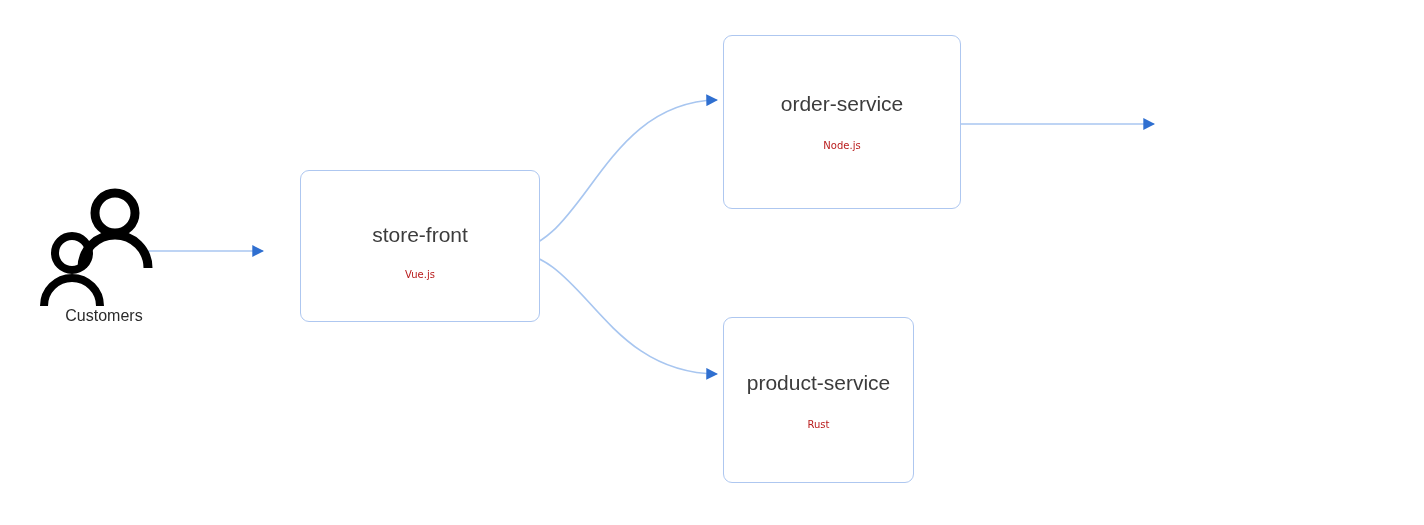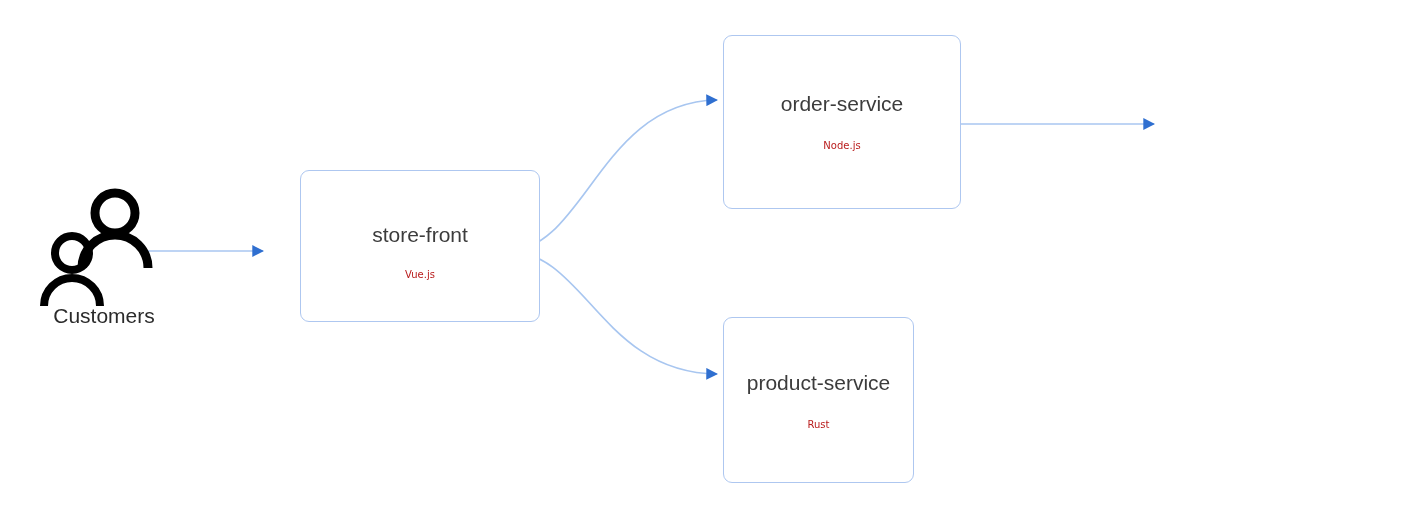--- a/index.html
+++ b/index.html
@@ -116,21 +116,21 @@
     width: 140px;
     height: 145px;
   }
   #customers-label {
     position: absolute;
     left: 0;
     top: 118px;
     width: 140px;
     text-align: center;
     font-family: "Liberation Sans", sans-serif;
-    font-size: 21px;
+    font-size: 16px;
     line-height: 24px;
     color: #2b2b2b;
     white-space: nowrap;
   }
 </style>
 </head>
 <body>
 
 <div id="canvas">
 

